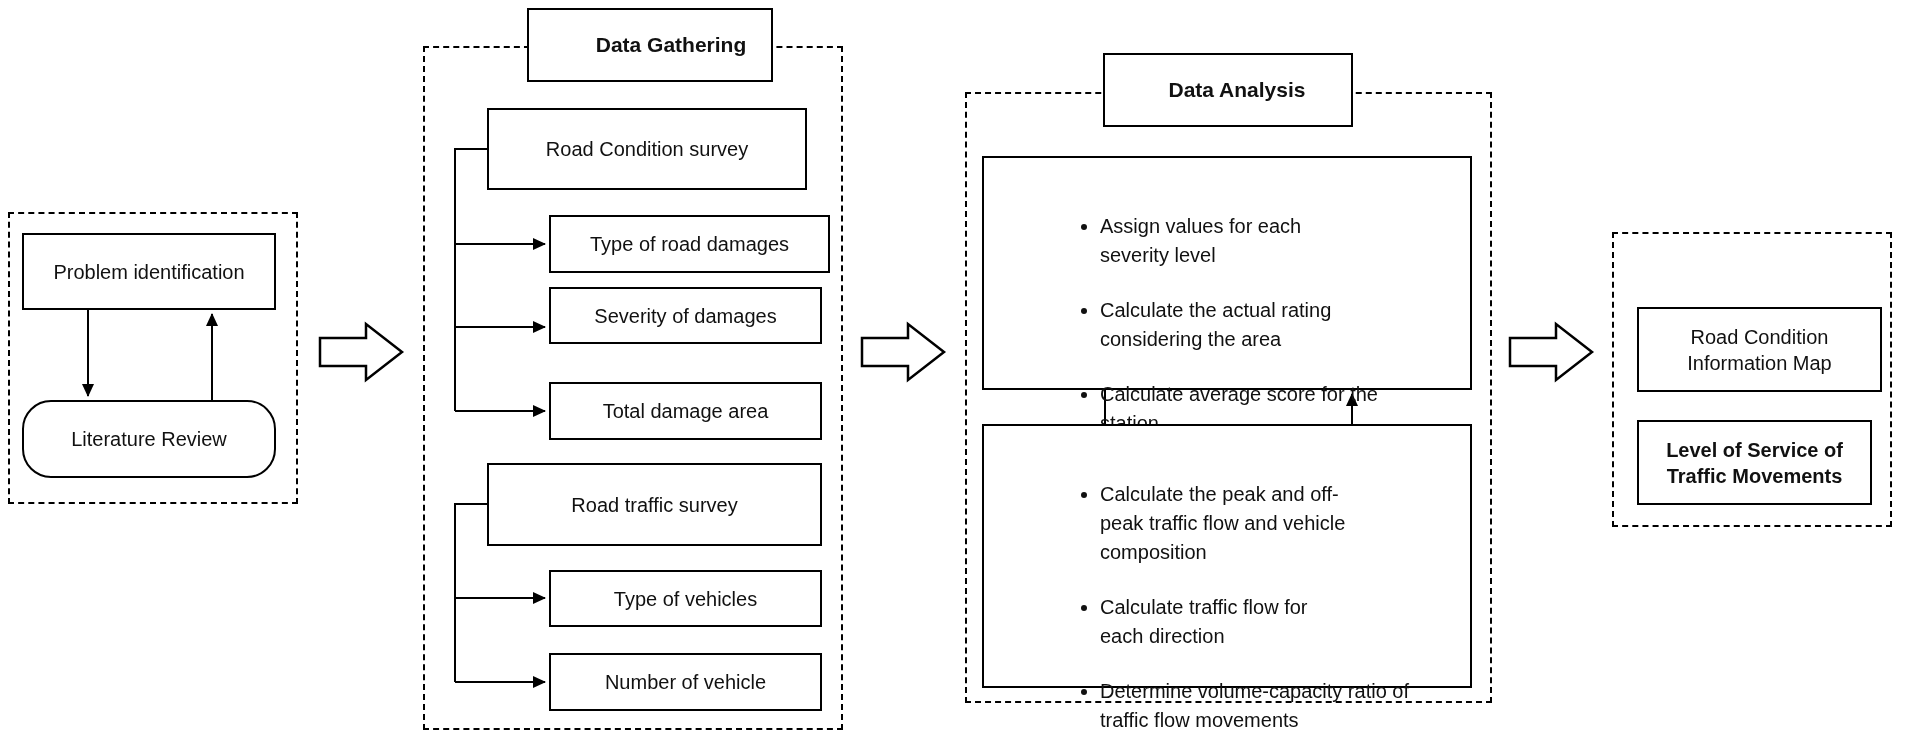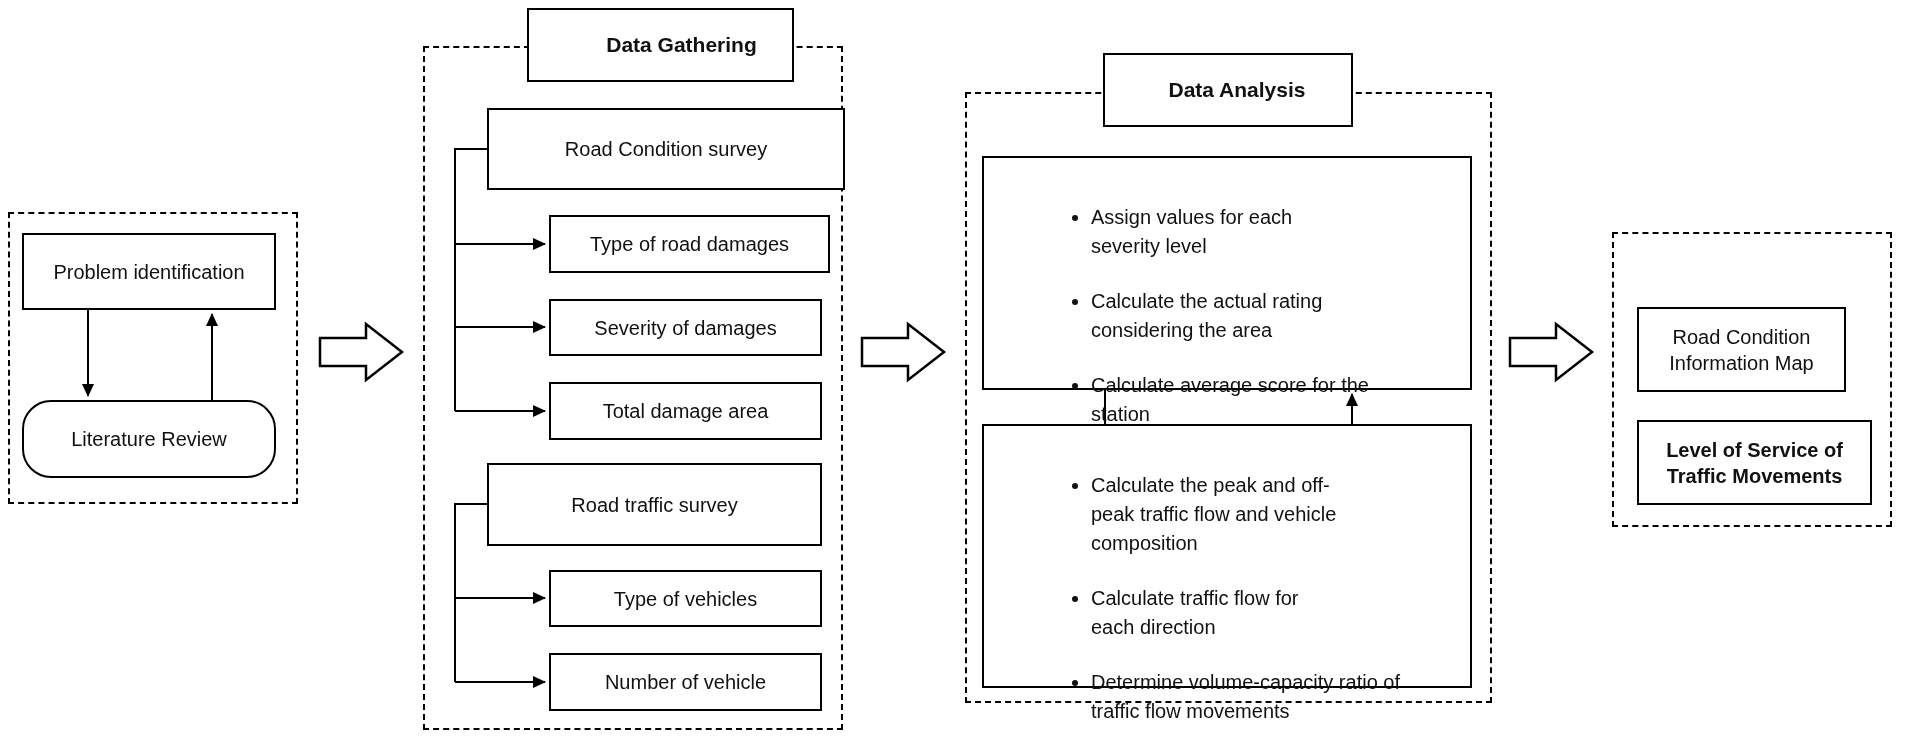--- a/index.html
+++ b/index.html
@@ -25,21 +25,21 @@
     align-items: center;
     justify-content: center;
     text-align: center;
     font-size: 20px;
     line-height: 1.3;
     white-space: pre-line;
     padding: 4px;
   }
   .title-box { font-weight: bold; font-size: 21px; }
   .bullet-box { align-items: flex-start; justify-content: flex-start; text-align: left; padding: 0; }
-  .bullet-box ul { margin: 7px; padding: 12px 8px 12px 100px; list-style: disc outside; }
+  .bullet-box ul { margin: 16px; padding: 12px 8px 12px 100px; list-style: disc outside; }
   .bullet-box li { font-size: 20px; line-height: 29px; white-space: pre-line; }
 </style>
 </head>
 <body>
 
 <div id="canvas">
 
   <svg id="connector-svg" viewBox="0 0 1905 737">
     <defs>
       <marker id="ah" markerUnits="userSpaceOnUse" markerWidth="14" markerHeight="12" refX="12" refY="6" orient="auto">
@@ -68,24 +68,24 @@
   </svg>
 
   <div class="dashed" style="left:8px;   top:212px; width:290px; height:292px;"></div>
   <div class="dashed" style="left:423px; top:46px;  width:420px; height:684px;"></div>
   <div class="dashed" style="left:965px; top:92px;  width:527px; height:611px;"></div>
   <div class="dashed" style="left:1612px;top:232px; width:280px; height:295px;"></div>
 
   <div class="box" style="left:22px; top:233px; width:254px; height:77px;">Problem identification</div>
   <div class="box" style="left:22px; top:400px; width:254px; height:78px;border-radius:29px;">Literature Review</div>
 
-  <div class="box title-box" style="left:527px; top:8px; width:267px; height:74px;padding-left:46px;">Data Gathering</div>
-  <div class="box" style="left:487px; top:108px; width:358px; height:82px;">Road Condition survey</div>
+  <div class="box title-box" style="left:527px; top:8px; width:246px; height:74px;padding-left:46px;">Data Gathering</div>
+  <div class="box" style="left:487px; top:108px; width:320px; height:82px;">Road Condition survey</div>
   <div class="box" style="left:549px; top:215px; width:281px; height:58px;">Type of road damages</div>
-  <div class="box" style="left:549px; top:299px; width:273px; height:57px;">Severity of damages</div>
+  <div class="box" style="left:549px; top:287px; width:273px; height:57px;">Severity of damages</div>
   <div class="box" style="left:549px; top:382px; width:273px; height:58px;">Total damage area</div>
   <div class="box" style="left:487px; top:463px; width:335px; height:83px;">Road traffic survey</div>
   <div class="box" style="left:549px; top:570px; width:273px; height:57px;">Type of vehicles</div>
   <div class="box" style="left:549px; top:653px; width:273px; height:58px;">Number of vehicle</div>
 
   <div class="box title-box" style="left:1103px; top:53px; width:250px; height:74px;padding-left:22px;">Data Analysis</div>
   <div class="box bullet-box" style="left:982px; top:156px; width:490px; height:234px;">
     <ul>
       <li>Assign values for each
 severity level</li>
@@ -101,18 +101,18 @@
       <li>Calculate the peak and off-
 peak traffic flow and vehicle
 composition</li>
       <li>Calculate traffic flow for
 each direction</li>
       <li>Determine volume-capacity ratio of
 traffic flow movements</li>
     </ul>
   </div>
 
-  <div class="box" style="left:1637px; top:307px; width:209px; height:85px;">Road Condition
+  <div class="box" style="left:1637px; top:307px; width:245px; height:85px;">Road Condition
 Information Map</div>
   <div class="box" style="left:1637px; top:420px; width:235px; height:85px;font-weight:bold;">Level of Service of
 Traffic Movements</div>
 
 </div>
 
 </body></html>

